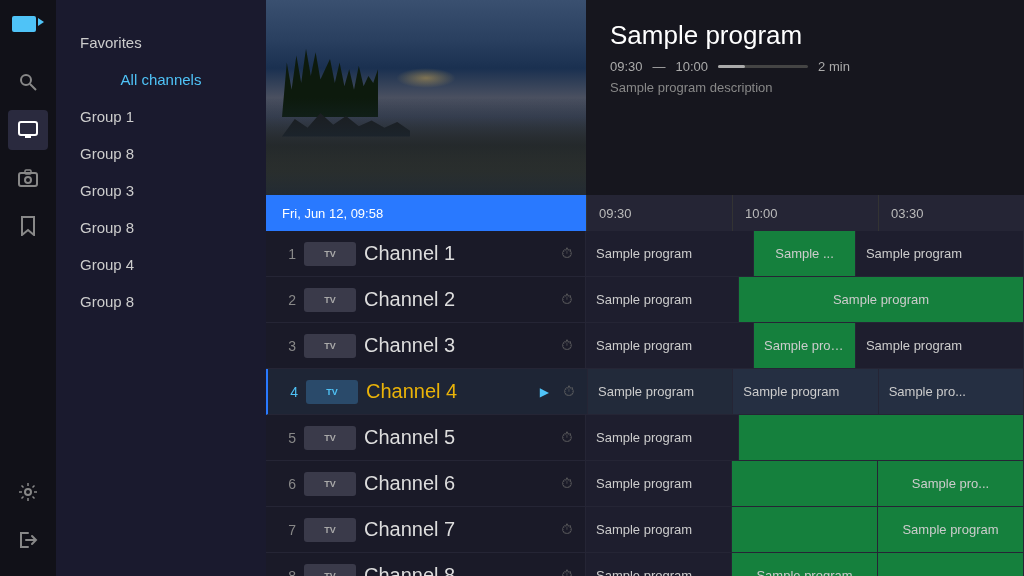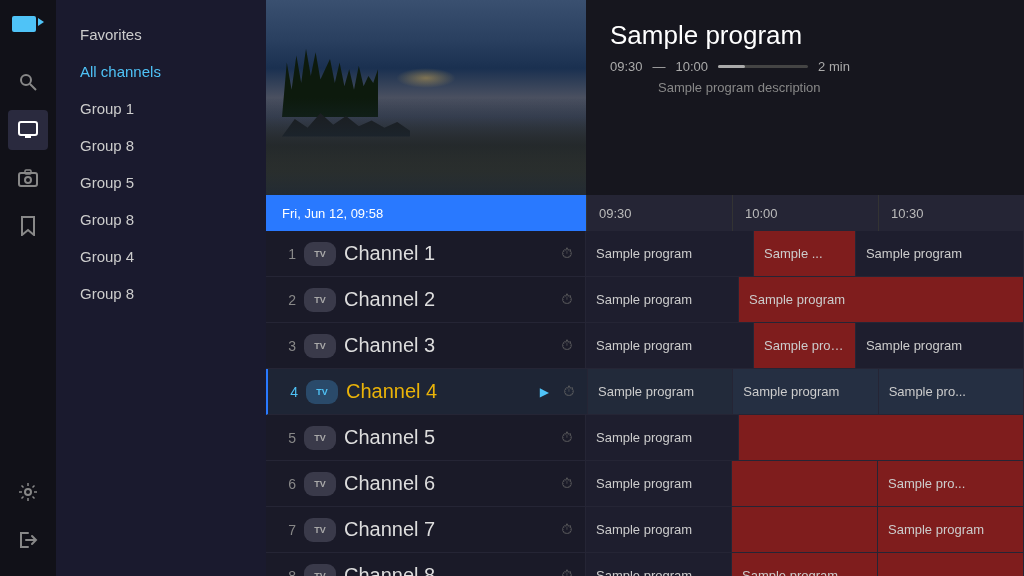--- a/index.html
+++ b/index.html
@@ -45,31 +45,31 @@
     .icon-sidebar .nav-icon.active {
       color: #fff;
       background: #2a2a3e;
     }
     .icon-sidebar .spacer { flex: 1; }
 
     
     .group-sidebar {
       width: 210px;
       background: #1a1a2e;
-      padding: 16px 0;
+      padding: 24px 0;
       flex-shrink: 0;
       overflow-y: auto;
     }
     .group-sidebar .group-item {
       padding: 10px 24px;
       font-size: 15px;
       color: #ccc;
       cursor: pointer;
     }
-    .group-sidebar .group-item.active { color: #4fc3f7; }
+    .group-sidebar .group-item.active { color: #4fc3f7; text-align: center; }
 
     
     .main-content {
       flex: 1;
       display: flex;
       flex-direction: column;
       background: #1e1e2e;
       overflow: hidden;
     }
 
@@ -162,21 +162,20 @@
     }
     .program-time .progress-fill {
       width: 30%;
       height: 100%;
       background: #aaa;
       border-radius: 2px;
     }
     .preview-info .program-desc {
       font-size: 13px;
       color: #888;
-      margin-left: 48px;
     }
 
     
     .epg-section {
       flex: 1;
       overflow: hidden;
       display: flex;
       flex-direction: column;
     }
 
@@ -247,24 +246,24 @@
     }
     .channel-num {
       width: 22px;
       text-align: right;
       font-size: 14px;
       color: #888;
       flex-shrink: 0;
     }
     .epg-row.highlighted .channel-num { color: #4fc3f7; }
     .channel-logo {
-      width: 32px;
+      width: 52px;
       height: 24px;
       background: #3a3a4a;
-      border-radius: 9px;
+      border-radius: 3px;
       display: flex;
       align-items: center;
       justify-content: center;
       font-size: 9px;
       font-weight: bold;
       color: #aaa;
       flex-shrink: 0;
     }
     .epg-row.highlighted .channel-logo { background: #2a4a6a; color: #4fc3f7; }
     .channel-name {
@@ -302,21 +301,21 @@
       align-items: center;
       padding: 0 10px;
       font-size: 13px;
       color: #ccc;
       border-right: 1px solid #252535;
       overflow: hidden;
       white-space: nowrap;
       text-overflow: ellipsis;
       background: #1e1e2e;
     }
-    .program-cell.dark { background: #7f1d1d; }
+    .program-cell.dark { background: #15803d; justify-content: center; }
     .program-cell.active-highlight { background: #222a3a; font-weight: 500; }
     .program-cell.small { flex: 0.55; }
     .program-cell span {
       overflow: hidden;
       text-overflow: ellipsis;
     }
 
     
     .epg-rows::-webkit-scrollbar { width: 4px; }
     .epg-rows::-webkit-scrollbar-track { background: #1a1a28; }
@@ -370,21 +369,21 @@
         <path d="M10 3H3v14h7" stroke="#888" stroke-width="2" fill="none" stroke-linecap="round"></path>
       </svg>
   </div>
 </div>
 
 <div class="group-sidebar">
   <div class="group-item">Favorites</div>
   <div class="group-item active">All channels</div>
   <div class="group-item">Group 1</div>
   <div class="group-item">Group 8</div>
-  <div class="group-item">Group 5</div>
+  <div class="group-item">Group 3</div>
   <div class="group-item">Group 8</div>
   <div class="group-item">Group 4</div>
   <div class="group-item">Group 8</div>
 </div>
 
 <div class="main-content">
 
   <div class="top-preview">
     <div class="preview-thumbnail">
       <div class="landscape"></div>
@@ -408,21 +407,21 @@
     </div>
   </div>
 
   <div class="epg-section">
 
     <div class="timeline-header">
       <div class="timeline-current">Fri, Jun 12, 09:58</div>
       <div class="timeline-slots">
         <div class="timeline-slot">09:30</div>
         <div class="timeline-slot">10:00</div>
-        <div class="timeline-slot">10:30</div>
+        <div class="timeline-slot">03:30</div>
       </div>
     </div>
 
     <div class="epg-rows">
 
       <div class="epg-row">
         <div class="channel-info">
           <span class="channel-num">1</span>
           <div class="channel-logo">TV</div>
           <span class="channel-name">Channel 1</span>

